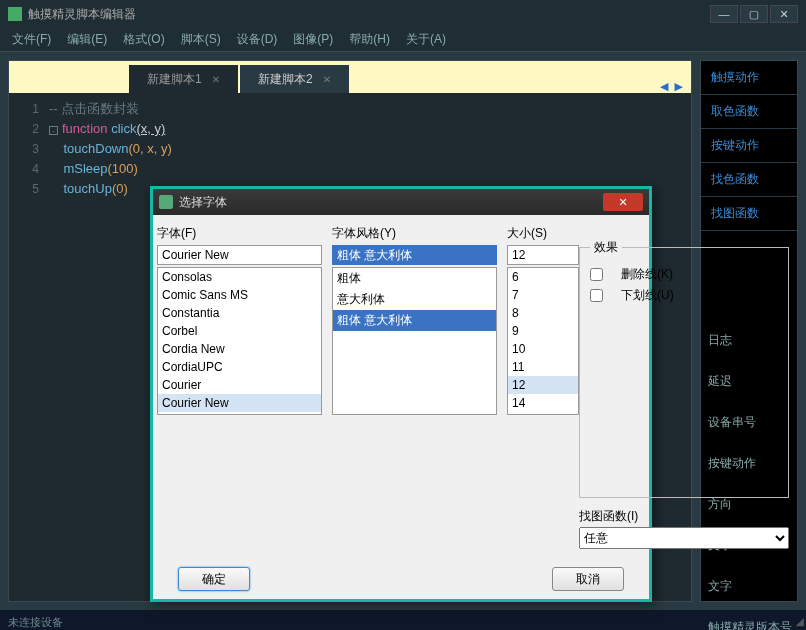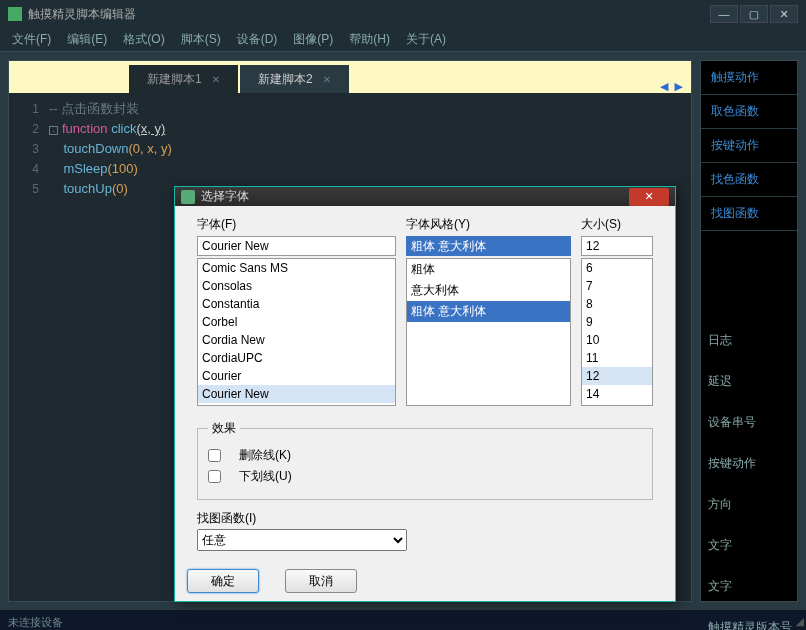--- a/index.html
+++ b/index.html
@@ -33,25 +33,25 @@
 
 .side-panel { width: 98px; background: #000000; margin: 8px 8px 8px 0; border: 1px solid #3a4a52; }
 .side-item { color: #3a8ad4; font-size: 12px; padding: 8px 10px; cursor: pointer; border-bottom: 1px solid #2a3a42; }
 .right-labels { position: absolute; right: 14px; top: 280px; display: flex; flex-direction: column; gap: 24px; }
 .right-labels span { color: #8aa; font-size: 12px; }
 
 .statusbar { height: 20px; background: #0f172a; color: #6a8a8a; font-size: 11px; display: flex; align-items: flex-end; padding: 0 8px; }
 .resize-grip { position: absolute; right: 2px; bottom: 2px; color: #555; font-size: 11px; }
 
 
-.dialog { position: absolute; left: 150px; top: 186px; width: 502px; height: 416px; background: #f0f0f0; border: 1px solid #14b8a6; box-shadow: 3px 3px 12px rgba(0,0,0,.5); display: flex; flex-direction: column; margin-left: 24px; }
+.dialog { position: absolute; left: 150px; top: 186px; width: 502px; height: 416px; background: #f0f0f0; border: 3px solid #14b8a6; box-shadow: 3px 3px 12px rgba(0,0,0,.5); display: flex; flex-direction: column; }
 .dialog-titlebar { height: 26px; background: linear-gradient(#3a3a3a,#2a2a2a); display: flex; align-items: center; padding: 0 6px; color: #ddd; font-size: 12px; }
 .dialog-titlebar .dicon { width: 14px; height: 14px; background: #5a7; margin-right: 6px; border-radius: 2px; }
 .dlg-close { margin-left: auto; width: 40px; height: 18px; background: #c43a2a; color: #fff; display: flex; align-items: center; justify-content: center; font-size: 11px; cursor: pointer; border-radius: 2px; }
-.dialog-body { flex: 1; padding: 10px 22px; display: flex; flex-direction: column; }
+.dialog-body { flex: 1; padding: 10px 4px; display: flex; }
 .row1 { display: flex; gap: 10px; }
 .col { display: flex; flex-direction: column; }
 .col.font { flex: 1.4; }
 .col.style { flex: 1; }
 .col.size { width: 72px; }
 .col-label { font-size: 12px; margin-bottom: 3px; }
 .col input.txt { height: 20px; font-size: 12px; padding: 0 4px; border: 1px solid #999; }
 .col.style input.txt { background: #3a73c4; color: #fff; border: 1px solid #3a73c4; }
 .listbox { height: 148px; background: #fff; border: 1px solid #999; overflow-y: auto; margin-top: 2px; font-size: 12px; }
 .listbox .opt { padding: 2px 4px; cursor: pointer; }
@@ -64,21 +64,21 @@
 .fieldset.effects { flex: 1; }
 .fieldset.sample { flex: 1.2; }
 .fieldset legend { padding: 0 4px; }
 .chk { display: flex; align-items: center; gap: 18px; margin: 4px 0; font-size: 12px; }
 .chk input { width: 13px; height: 13px; }
 .sample-box { height: 56px; background: #fff; border: 1px solid #ccc; display: flex; align-items: center; justify-content: center; font-family: "Courier New", monospace; font-weight: bold; font-style: italic; font-size: 18px; margin-top: 4px; }
 
 .script-row { margin-top: 10px; font-size: 12px; }
 .script-row select { width: 210px; height: 22px; font-size: 12px; margin-top: 2px; }
 
-.dlg-buttons { display: flex; justify-content: flex-start; gap: 26px; padding: 8px 12px; }
+.dlg-buttons { display: flex; justify-content: space-between; gap: 26px; padding: 8px 25px; }
 .dlg-btn { width: 72px; height: 24px; font-size: 12px; cursor: pointer; border: 1px solid #888; background: linear-gradient(#fafafa,#e0e0e0); border-radius: 3px; }
 .dlg-btn.primary { border: 1px solid #3a8ad4; box-shadow: 0 0 2px #3a8ad4; }
 
 
 .listbox::-webkit-scrollbar { width: 14px; }
 .listbox::-webkit-scrollbar-thumb { background: #c4c4c4; border: 1px solid #999; }
 .listbox::-webkit-scrollbar-track { background: #eee; }
 </style>
 </head>
 <body>
@@ -170,22 +170,22 @@
     <span class="dicon"></span>
     <span>选择字体</span>
     <div class="dlg-close">✕</div>
   </div>
   <div class="dialog-body">
     <div class="row1">
       <div class="col font">
         <span class="col-label">字体(F)</span>
         <input class="txt" value="Courier New" style="">
         <div class="listbox">
+          <div class="opt">Consolas</div>
           <div class="opt">Comic Sans MS</div>
-          <div class="opt">Consolas</div>
           <div class="opt">Constantia</div>
           <div class="opt">Corbel</div>
           <div class="opt">Cordia New</div>
           <div class="opt">CordiaUPC</div>
           <div class="opt">Courier</div>
           <div class="opt current">Courier New</div>
         </div>
       </div>
       <div class="col style">
         <span class="col-label">字体风格(Y)</span>

